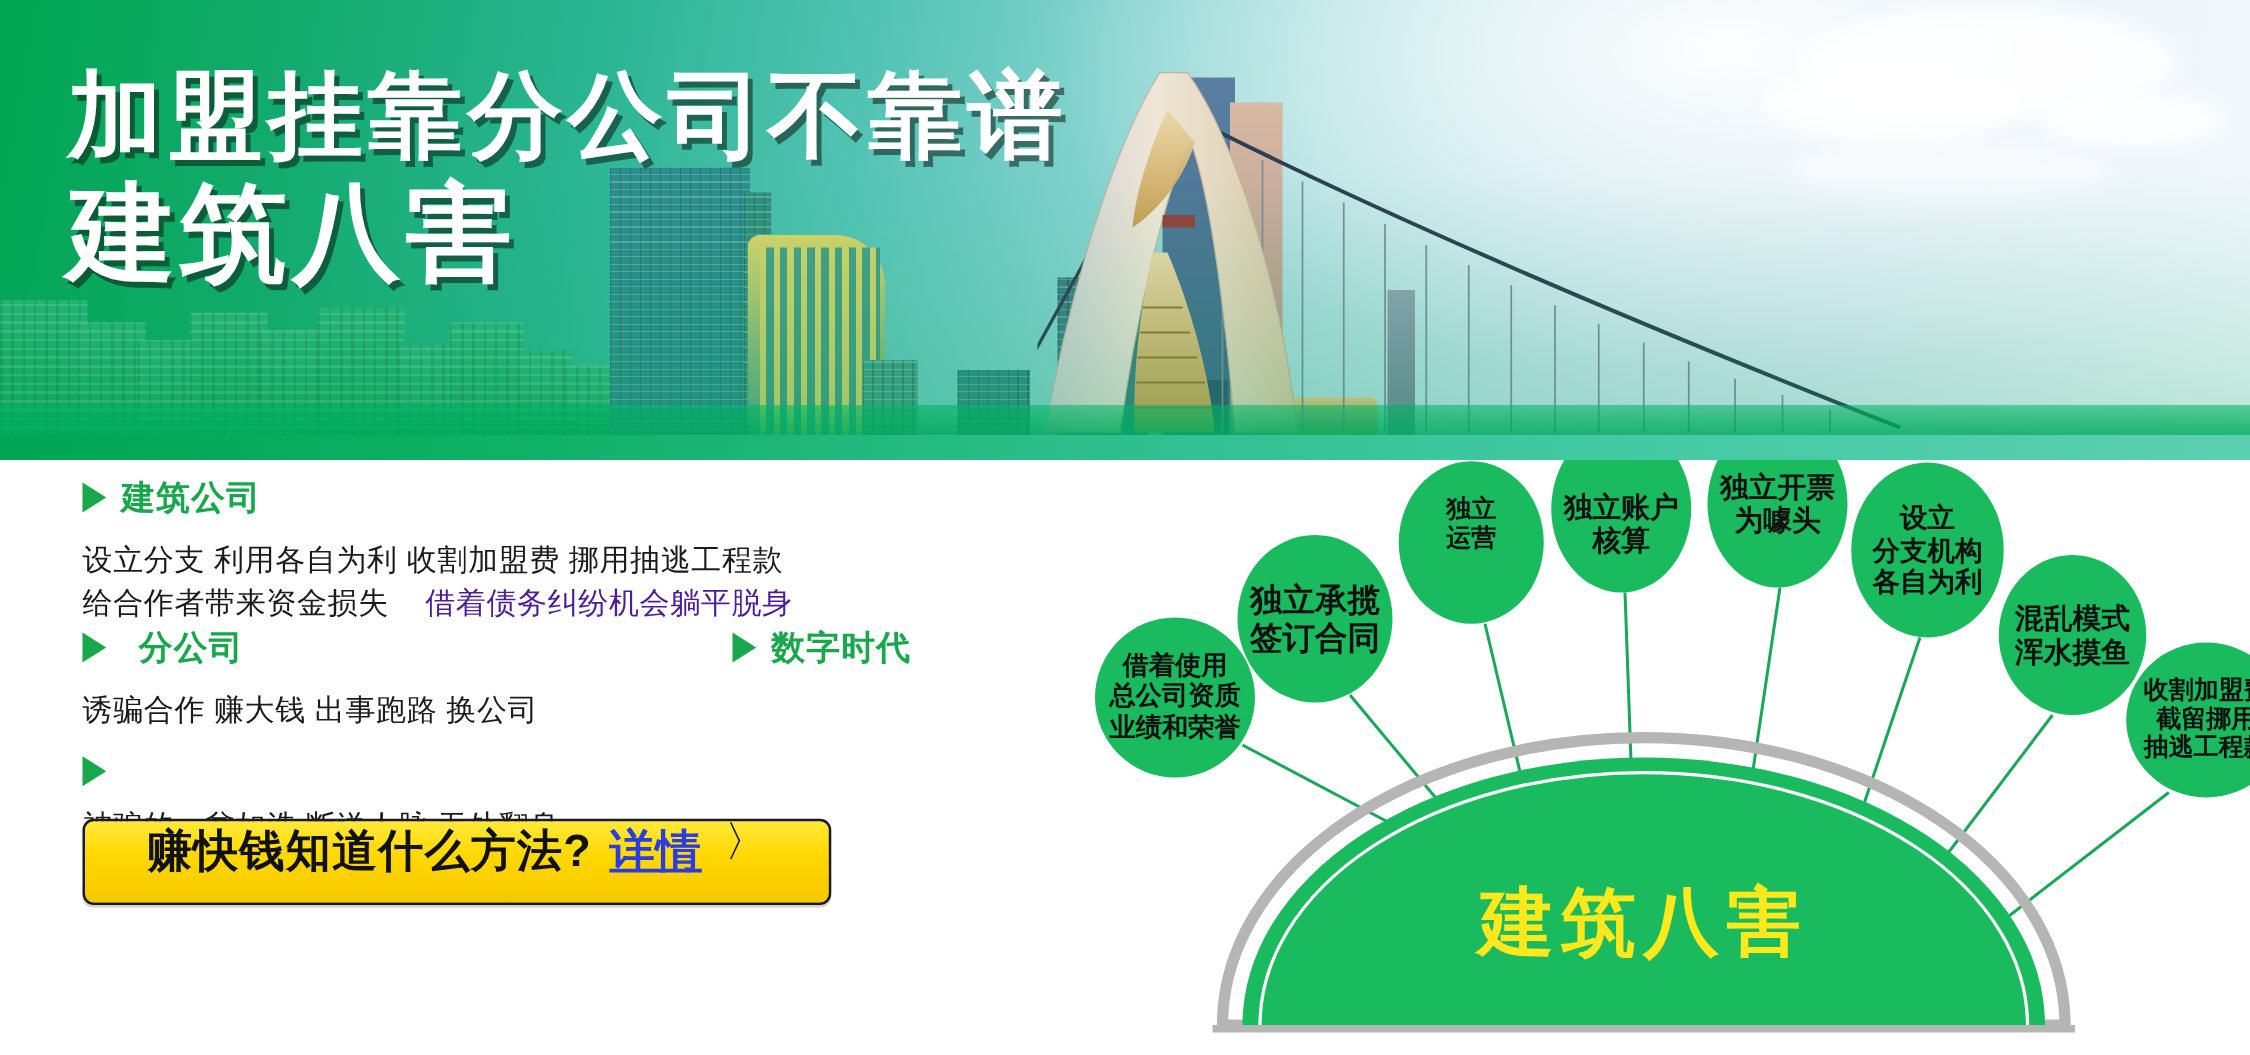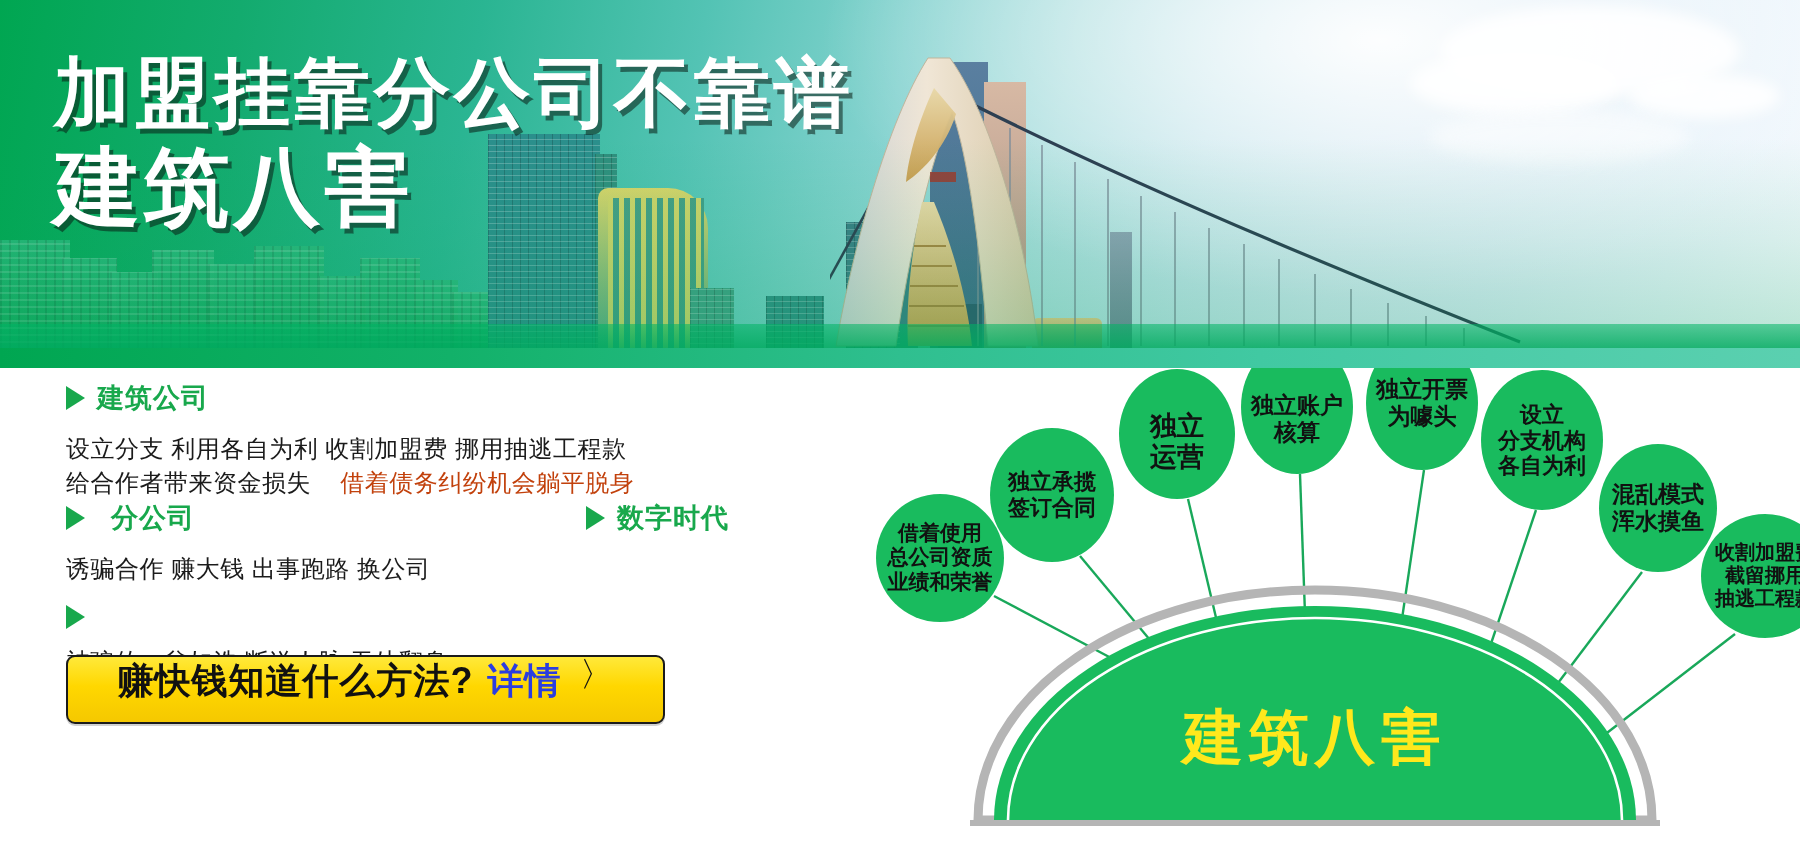--- a/index.html
+++ b/index.html
@@ -88,34 +88,34 @@
   .sec{position:absolute;}
   .sec-head{display:flex;align-items:center;gap:12px;}
   .tri{
     width:0;height:0;border-style:solid;
     border-width:12px 0 12px 19px;
     border-color:transparent transparent transparent #18a84c;
     flex:0 0 auto;
   }
   .sec-title{font-size:27px;font-weight:bold;color:#18a84c;letter-spacing:1px;white-space:nowrap;}
   .sec-body{font-size:24px;color:#1b1b1b;line-height:1.42;margin-top:16px;letter-spacing:.5px;white-space:nowrap;}
-  .sec-body .hi{color:#c2410c;}
+  .sec-body .hi{color:#4c1d95;}
 
   
   .cta{
     position:absolute;left:66px;top:275px;width:595px;height:65px;
     border-radius:9px;
     background:linear-gradient(180deg,#ffe93a 0%,#ffd700 45%,#f5c800 100%);
     border:2px solid #1b1b1b;
     display:flex;align-items:flex-start;justify-content:center;gap:4px;
     box-shadow:0 2px 0 rgba(0,0,0,.18);
     cursor:pointer;
   }
   .cta-text{font-size:36px;font-weight:bold;color:#111;letter-spacing:1px;}
-  .cta-link{font-size:36px;font-weight:bold;color:#2b3de0;letter-spacing:1px;margin-left:10px;}
+  .cta-link{font-size:36px;font-weight:bold;color:#2b3de0;letter-spacing:1px;margin-left:10px;text-decoration:underline;}
   .cta-arrow{font-size:34px;color:#111;font-weight:400;margin-left:14px;line-height:1;}
 
   
   .diagram{position:absolute;left:830px;top:368px;width:970px;height:476px;}
   .diagram svg{position:absolute;left:0;top:0;}
   .bub-txt{
     position:absolute;text-align:center;color:#111;font-weight:bold;
     line-height:1.16;letter-spacing:0;pointer-events:none;
     transform:translate(-50%,-50%);white-space:pre;
   }
@@ -338,23 +338,23 @@
         <ellipse cx="592" cy="35" rx="56" ry="67" fill="#19bb5e"></ellipse>
         <ellipse cx="712" cy="72" rx="61" ry="70" fill="#19bb5e"></ellipse>
         <ellipse cx="828" cy="140" rx="59" ry="64" fill="#19bb5e"></ellipse>
         <ellipse cx="935" cy="208" rx="64" ry="62" fill="#19bb5e"></ellipse>
       </g>
     </svg>
 
     <div class="bub-txt" style="left:110px;top:190px;font-size:21px;">借着使用
 总公司资质
 业绩和荣誉</div>
-    <div class="bub-txt" style="left:222px;top:127px;font-size:22px;">独立承揽
+    <div class="bub-txt" style="left:222px;top:127px;font-size:26px;">独立承揽
 签订合同</div>
-    <div class="bub-txt" style="left:347px;top:74px;font-size:27px;">独立
+    <div class="bub-txt" style="left:347px;top:52px;font-size:20px;">独立
 运营</div>
     <div class="bub-txt" style="left:467px;top:39px;font-size:23px;margin-top:12px;">独立账户
 核算</div>
     <div class="bub-txt" style="left:592px;top:35px;font-size:23px;">独立开票
 为噱头</div>
     <div class="bub-txt" style="left:712px;top:72px;font-size:22px;">设立
 分支机构
 各自为利</div>
     <div class="bub-txt" style="left:828px;top:140px;font-size:23px;">混乱模式
 浑水摸鱼</div>

